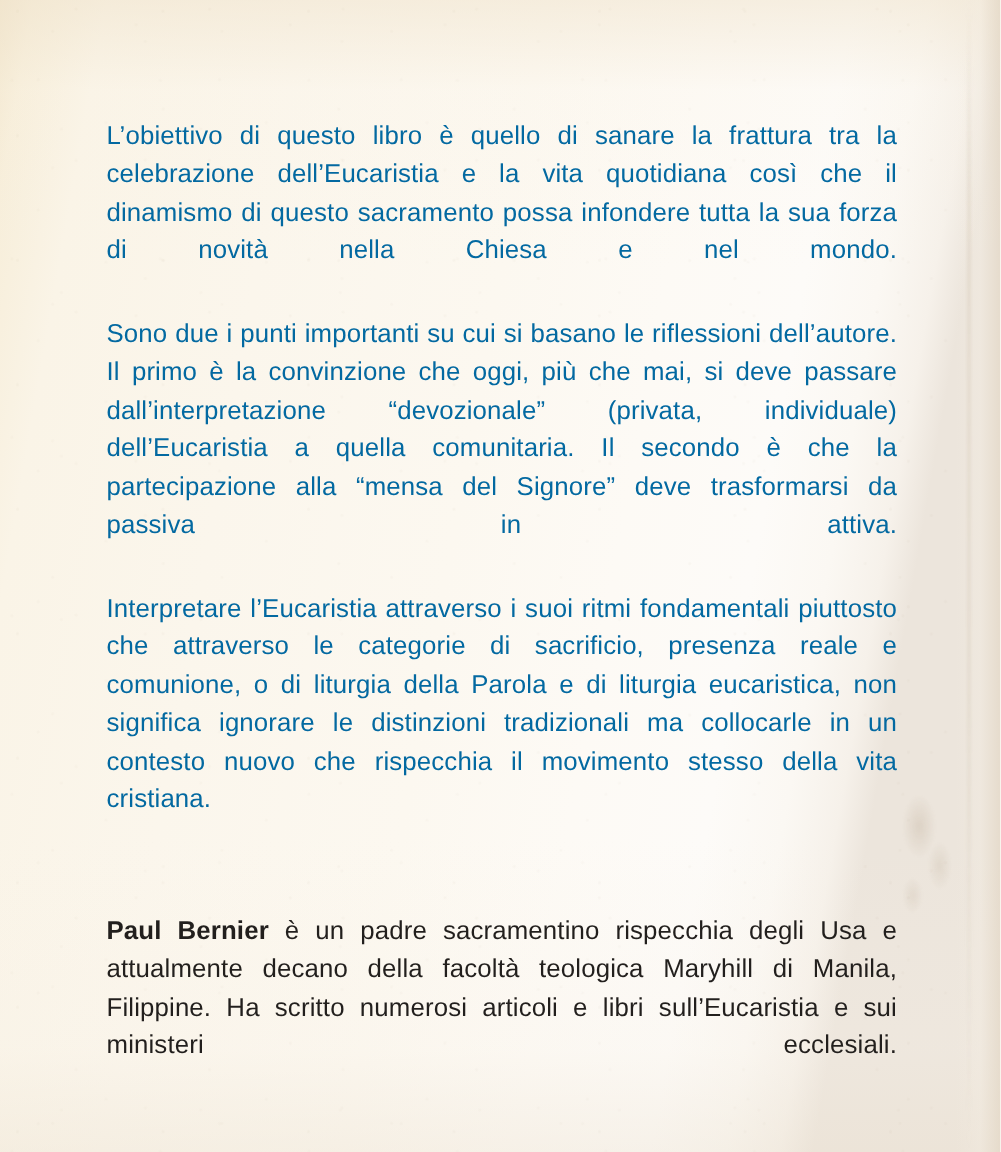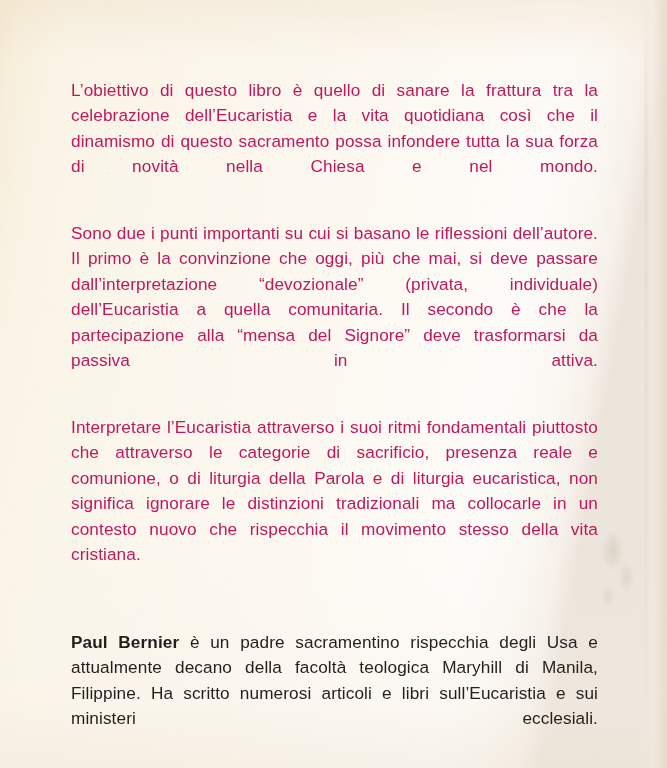--- a/index.html
+++ b/index.html
@@ -106,27 +106,27 @@
     left: 71px;
     top: 78px;
     width: 527px;
     z-index: 5;
   }
   .blurb {
     margin: 0;
     font-size: 17.2px;
     line-height: 25.4px;
     letter-spacing: 0.1px;
-    color: #be185d;
+    color: #0369a1;
     text-align: justify;
     text-justify: inter-word;
     hyphens: manual;
     -webkit-font-smoothing: antialiased;
   }
-  .blurb + .blurb { margin-top: 16px; }
+  .blurb + .blurb { margin-top: 5px; }
 
   .bio {
     margin: 0;
     margin-top: 37px;
     font-size: 17.2px;
     line-height: 25.4px;
     letter-spacing: 0.1px;
     color: #221f1d;
     text-align: justify;
     text-justify: inter-word;

